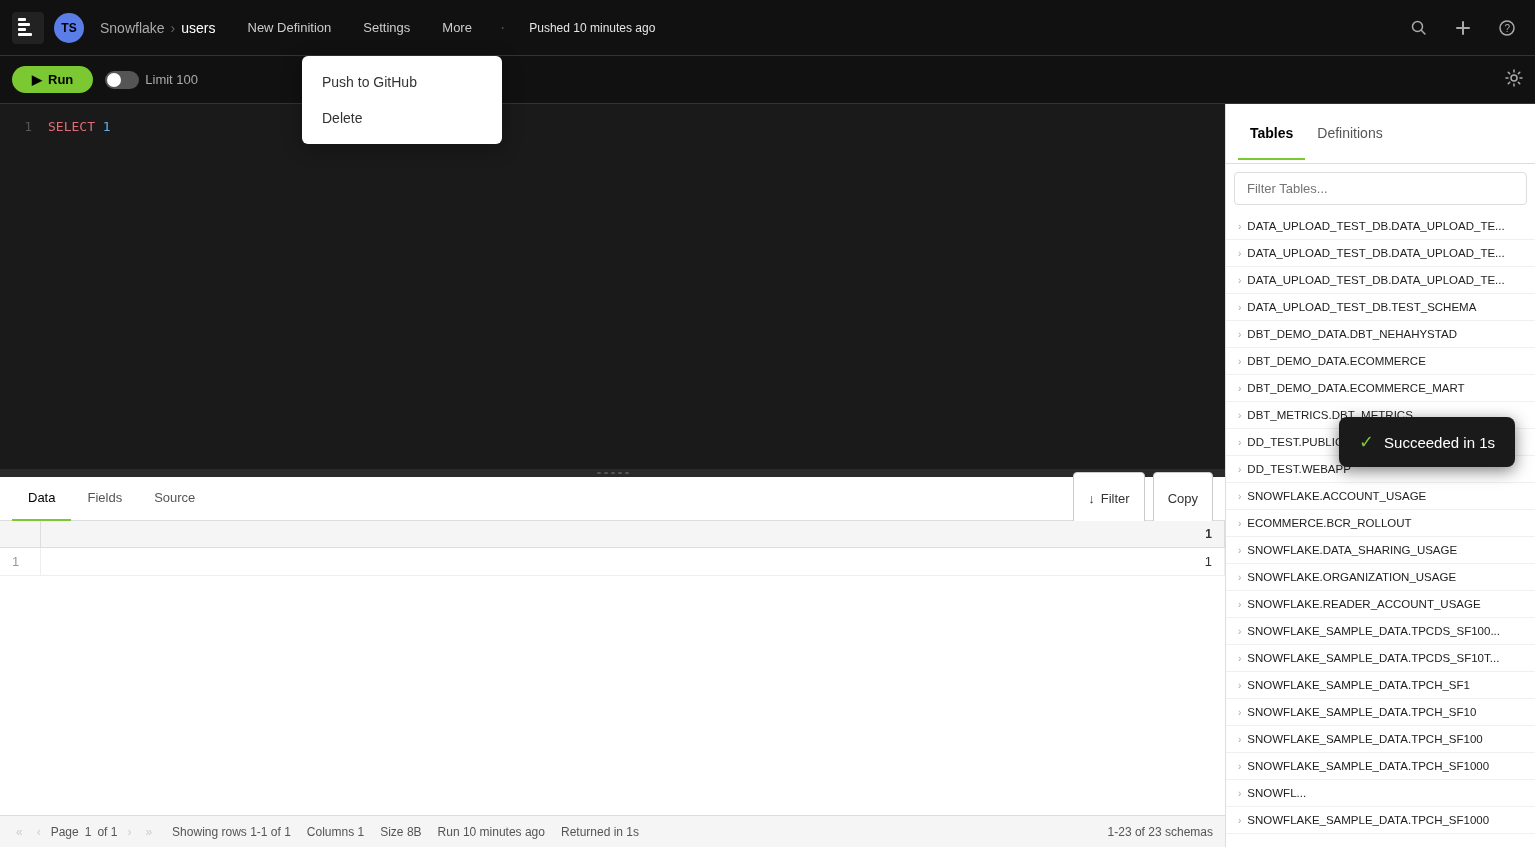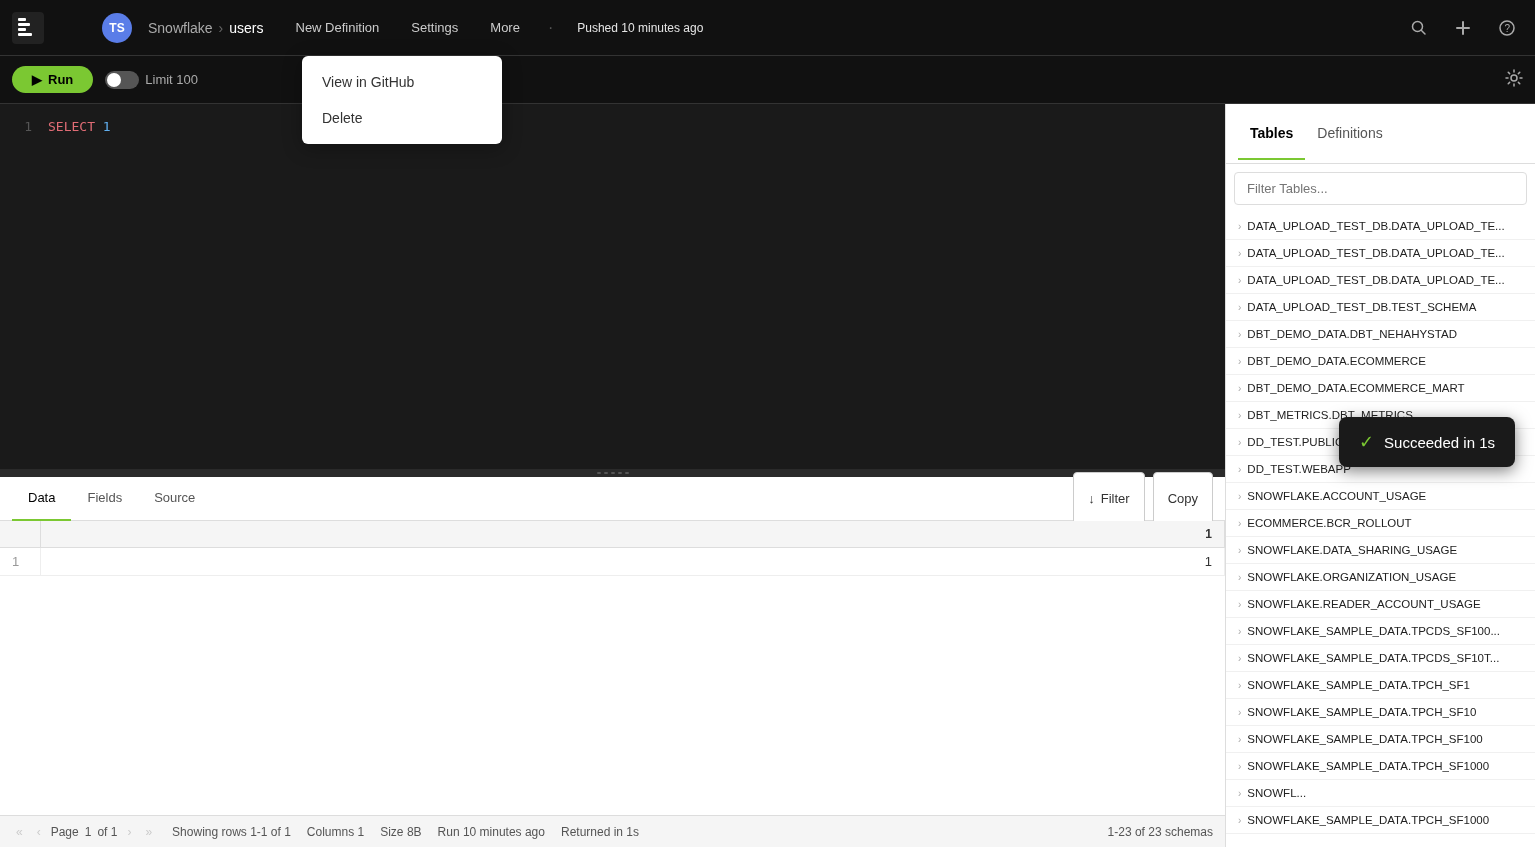--- a/index.html
+++ b/index.html
@@ -7,21 +7,21 @@
 
     
     .top-bar {
       display: flex; align-items: center; padding: 0 12px; height: 56px;
       background: #111; border-bottom: 1px solid #333; position: relative;
     }
     .logo { width: 32px; height: 32px; margin-right: 10px; }
     .avatar {
       width: 30px; height: 30px; border-radius: 50%; background: #5a7de8;
       display: flex; align-items: center; justify-content: center;
-      font-size: 12px; font-weight: bold; color: #ffffff; margin-right: 16px; margin-left: 48px;
+      font-size: 12px; font-weight: bold; color: #000000; margin-right: 16px;
     }
     .breadcrumb { display: flex; align-items: center; gap: 6px; }
     .breadcrumb-app { color: #aaa; font-size: 14px; }
     .breadcrumb-sep { color: #666; font-size: 14px; }
     .breadcrumb-page { color: #fff; font-size: 14px; font-weight: 500; }
     .nav-links { display: flex; align-items: center; gap: 16px; margin-left: 24px; }
     .nav-link { color: #ccc; font-size: 13px; padding: 4px 8px; cursor: pointer; }
     .dot { color: #555; margin: 0 4px; }
     .pushed-time { color: #e5e5e5; font-size: 12px; margin-left: 4px; }
     .top-bar-right { margin-left: auto; display: flex; align-items: center; gap: 12px; }
@@ -401,20 +401,20 @@
         </div>
         <div class="schema-item">
           <span class="schema-chevron">›</span>
           <span>SNOWFLAKE_SAMPLE_DATA.TPCH_SF1000</span>
         </div>
       </div>
   </div>
 </div>
 
 <div class="dropdown-menu">
-  <div class="dropdown-item">View in GitHub</div>
+  <div class="dropdown-item">Push to GitHub</div>
   <div class="dropdown-item">Delete</div>
 </div>
 
 <div class="toast">
   <span class="toast-check">✓</span>
   <span>Succeeded in 1s</span>
 </div>
 
 </body></html>

